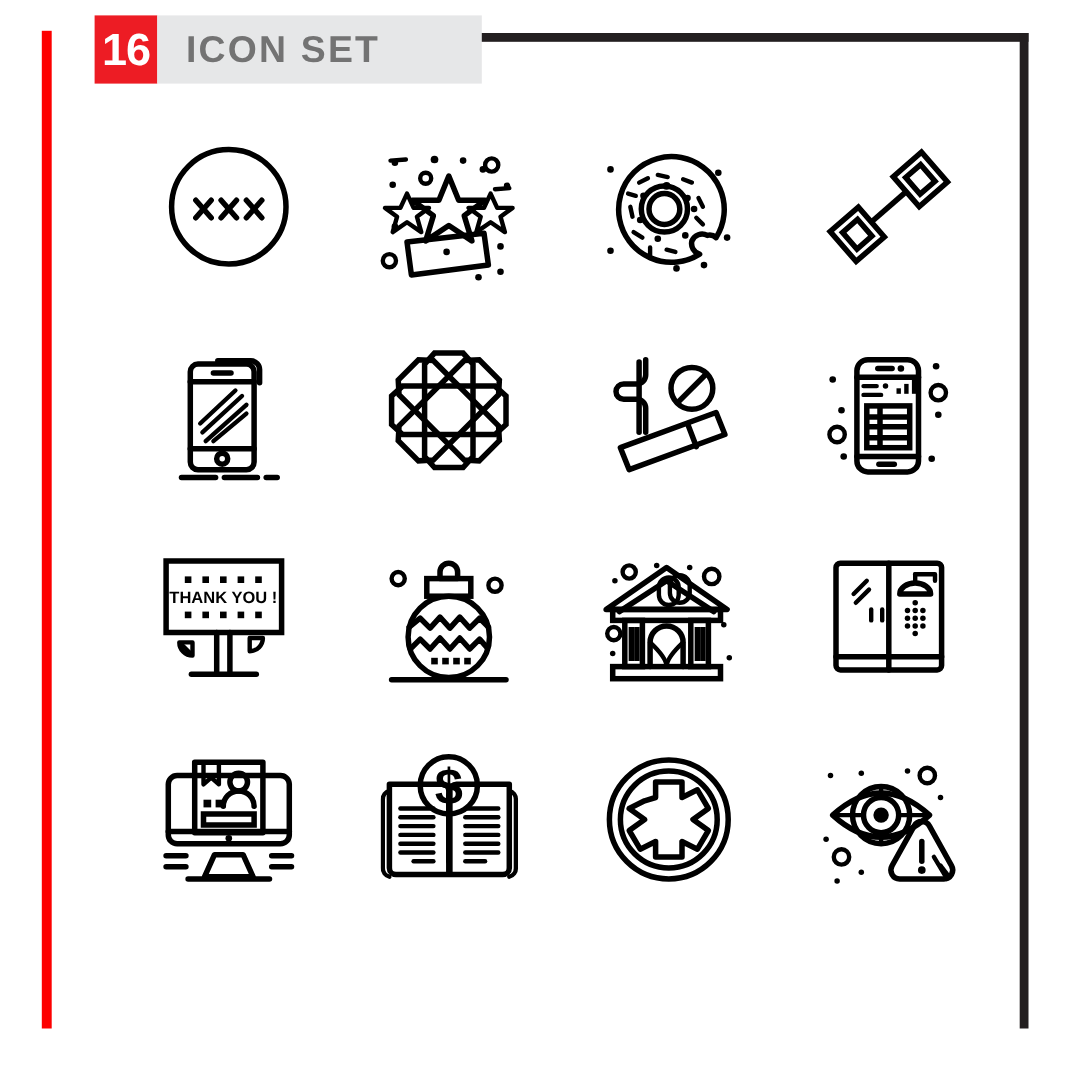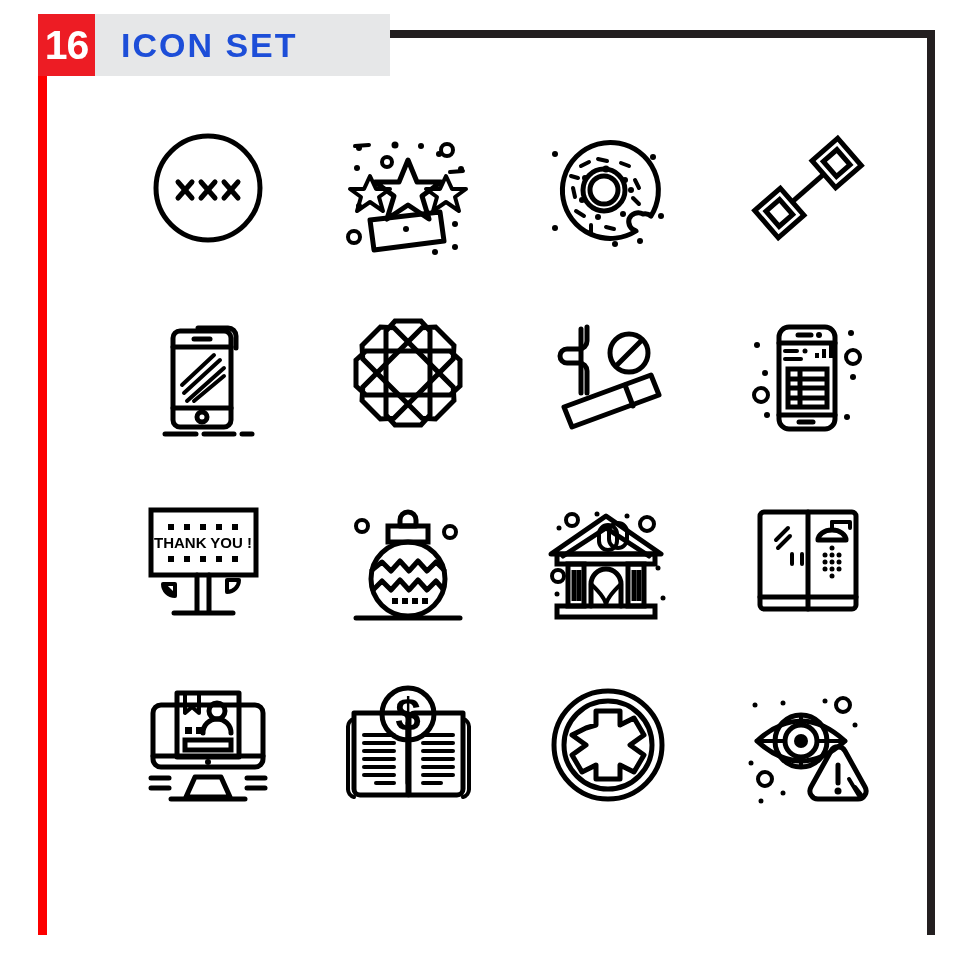--- a/index.html
+++ b/index.html
@@ -50,20 +50,21 @@
   }
 
   
   .header {
     position: absolute;
     left: 38px;
     top: 14px;
     height: 62px;
     display: flex;
     align-items: stretch;
+    padding-left: 48px;
   }
   .header-count {
     width: 57px;
     background: #ed1c24;
     color: #ffffff;
     font-size: 41px;
     font-weight: bold;
     display: flex;
     align-items: center;
     justify-content: center;
@@ -73,21 +74,21 @@
     width: 295px;
     background: #e6e7e8;
     display: flex;
     align-items: center;
     padding-left: 26px;
     box-sizing: border-box;
   }
   .header-title {
     font-size: 34px;
     font-weight: bold;
-    color: #1d4ed8;
+    color: #737373;
     letter-spacing: 2px;
   }
 
   
   .grid {
     position: absolute;
     left: 108px;
     top: 128px;
     width: 800px;
     display: grid;

